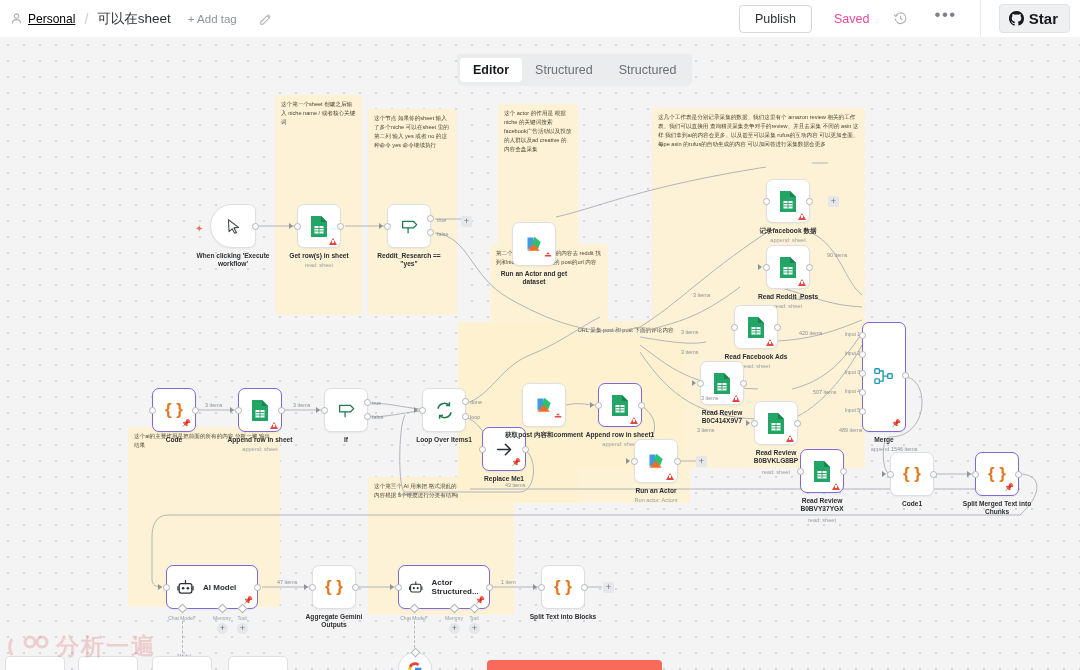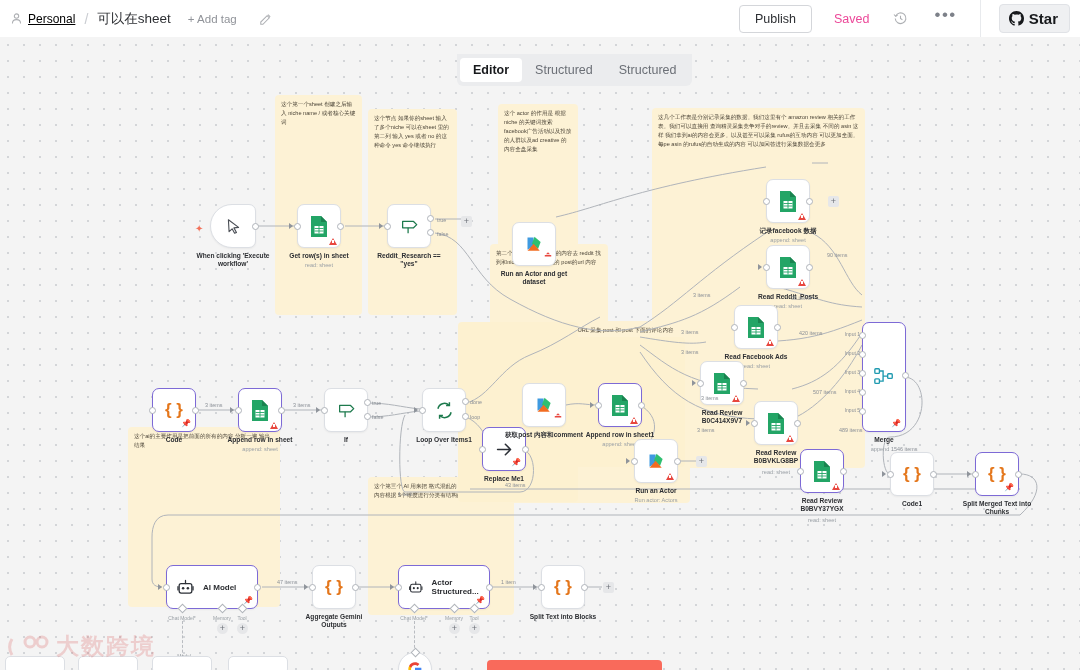--- a/index.html
+++ b/index.html
@@ -744,17 +744,17 @@
     <div class="itemlbl" style="left:700px; top:358px;">3 items</div>
     <div class="itemlbl" style="left:696px; top:390px;">3 items</div>
     <div class="itemlbl" style="left:504px; top:445px;">43 items</div>
 
     <div class="watermark">
       <svg width="42" height="28" viewBox="0 0 42 28">
         <path d="M4 6c-3 5-3 11 0 16" fill="none" stroke="#d54a4a" stroke-width="3"></path>
         <circle cx="22" cy="9" r="5" fill="none" stroke="#d54a4a" stroke-width="3"></circle>
         <circle cx="34" cy="9" r="5" fill="none" stroke="#d54a4a" stroke-width="3"></circle>
       </svg>
-      <span class="wm-txt">大数跨境</span>
+      <span class="wm-txt">分析一遍</span>
     </div>
 
   </div>
 </div>
 
 </body></html>

